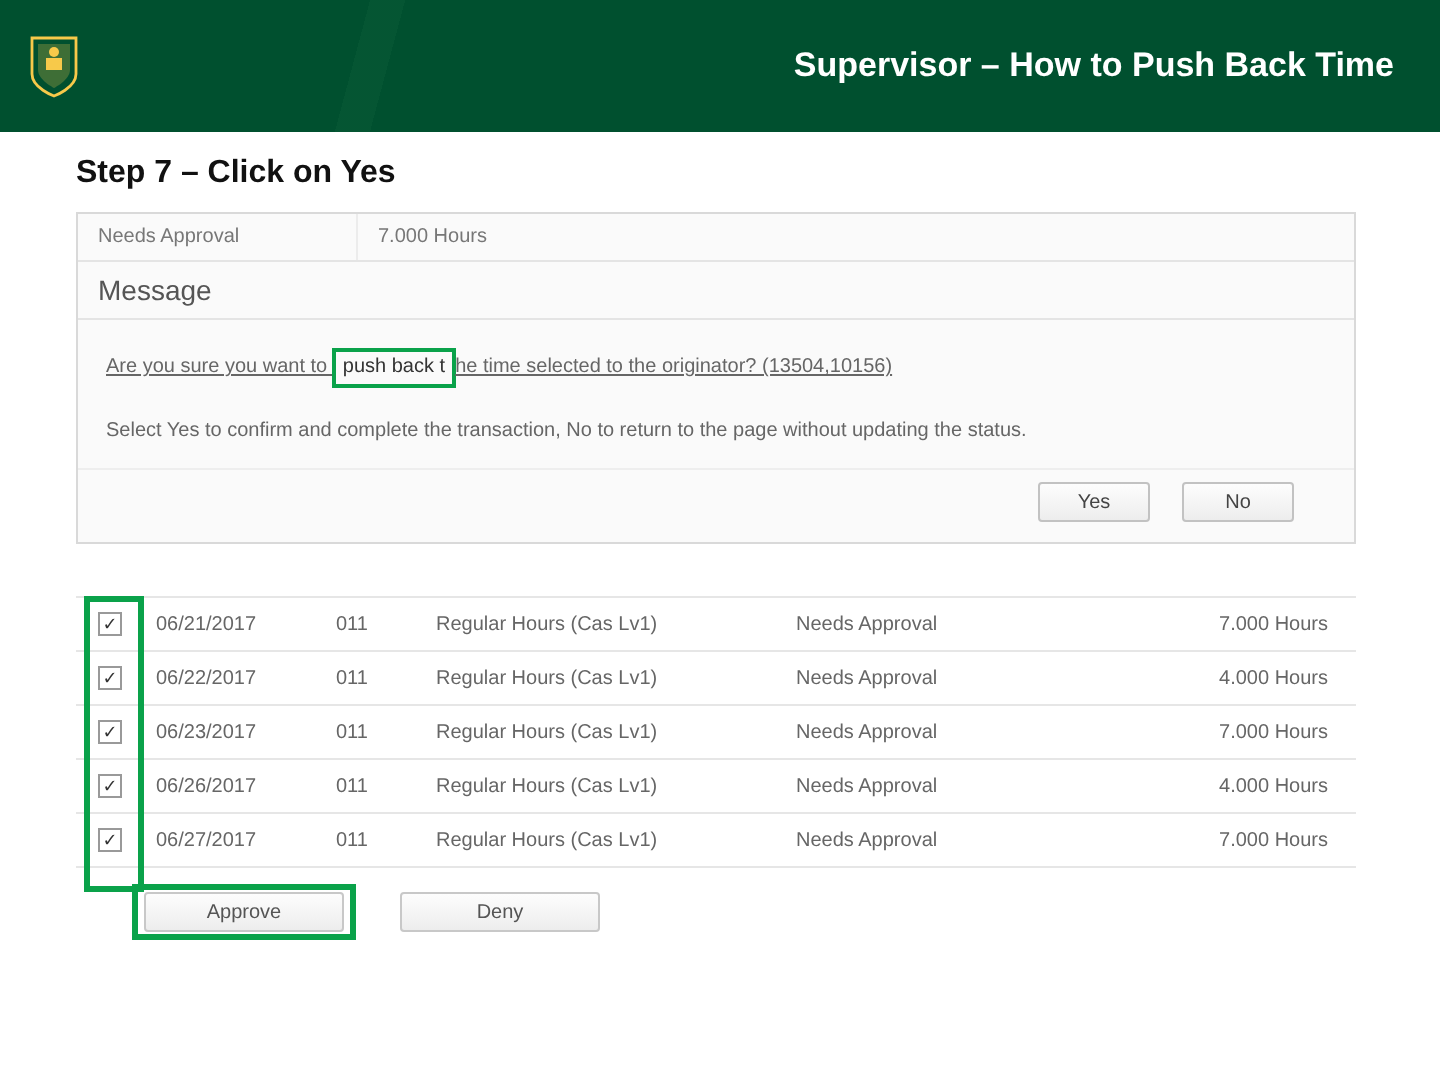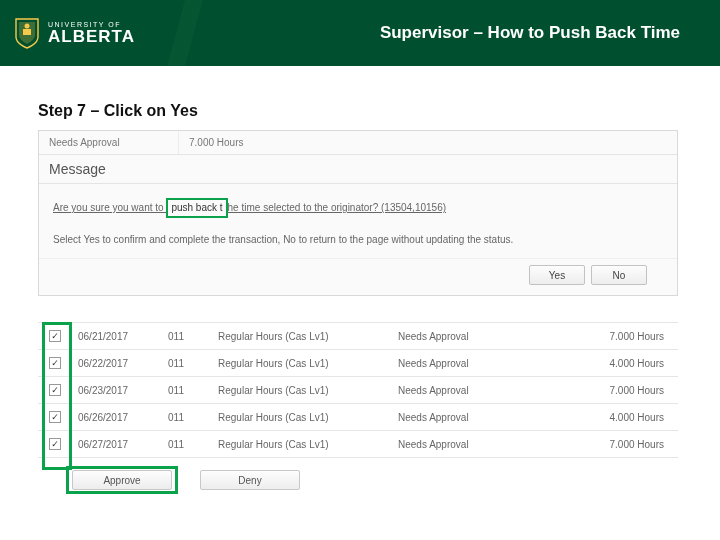--- a/index.html
+++ b/index.html
@@ -51,25 +51,24 @@
   }
   .logo-alberta {
     font-size: 17px;
     font-weight: 700;
     letter-spacing: 1px;
   }
   .header-title {
     color: #fff;
     font-size: 17px;
     font-weight: 700;
-    margin-right: 20px;
+    margin-right: 3px;
   }
   .content {
     padding: 12px 38px 0 38px;
-    margin-top: 24px;
   }
   .step-heading {
     font-size: 16px;
     font-weight: 700;
     color: #111;
     margin-bottom: 10px;
   }
   
   .msg-box {
     width: 640px;
@@ -105,21 +104,21 @@
   .msg-line1 { margin-bottom: 14px; text-decoration: underline; }
   .highlight-box {
     display: inline-block;
     border: 2px solid #0aa24a;
     padding: 0 3px;
     color: #333;
   }
   .msg-actions {
     display: flex;
     justify-content: flex-end;
-    gap: 6px;
+    gap: 16px;
     padding: 6px 30px 10px 10px;
     border-top: 1px solid #eee;
   }
   .dlg-btn {
     min-width: 56px;
     height: 20px;
     font-size: 10px;
     color: #444;
     background: linear-gradient(#fdfdfd, #ededed);
     border: 1px solid #c2c2c2;
@@ -198,24 +197,20 @@
 <body>
 
 <div class="header">
   <div class="logo">
     <svg class="logo-shield" viewBox="0 0 26 32">
       <path d="M2 2 H24 V20 C24 27 13 31 13 31 C13 31 2 27 2 20 Z" fill="none" stroke="#f7c94a" stroke-width="1.4"></path>
       <path d="M5 5 H21 V18 C21 23 13 27 13 27 C13 27 5 23 5 18 Z" fill="#f7c94a" opacity="0.25"></path>
       <rect x="9" y="12" width="8" height="6" fill="#f7c94a"></rect>
       <circle cx="13" cy="9" r="2.5" fill="#f7c94a"></circle>
     </svg>
-    <div class="logo-text">
-      <span class="logo-uni">UNIVERSITY OF</span>
-      <span class="logo-alberta">ALBERTA</span>
-    </div>
   </div>
   <div class="header-title">Supervisor – How to Push Back Time</div>
 </div>
 
 <div class="content">
   <div class="step-heading">Step 7 – Click on Yes</div>
 
   <div class="msg-box">
     <div class="msg-header">
       <div class="col-a">Needs Approval</div>

